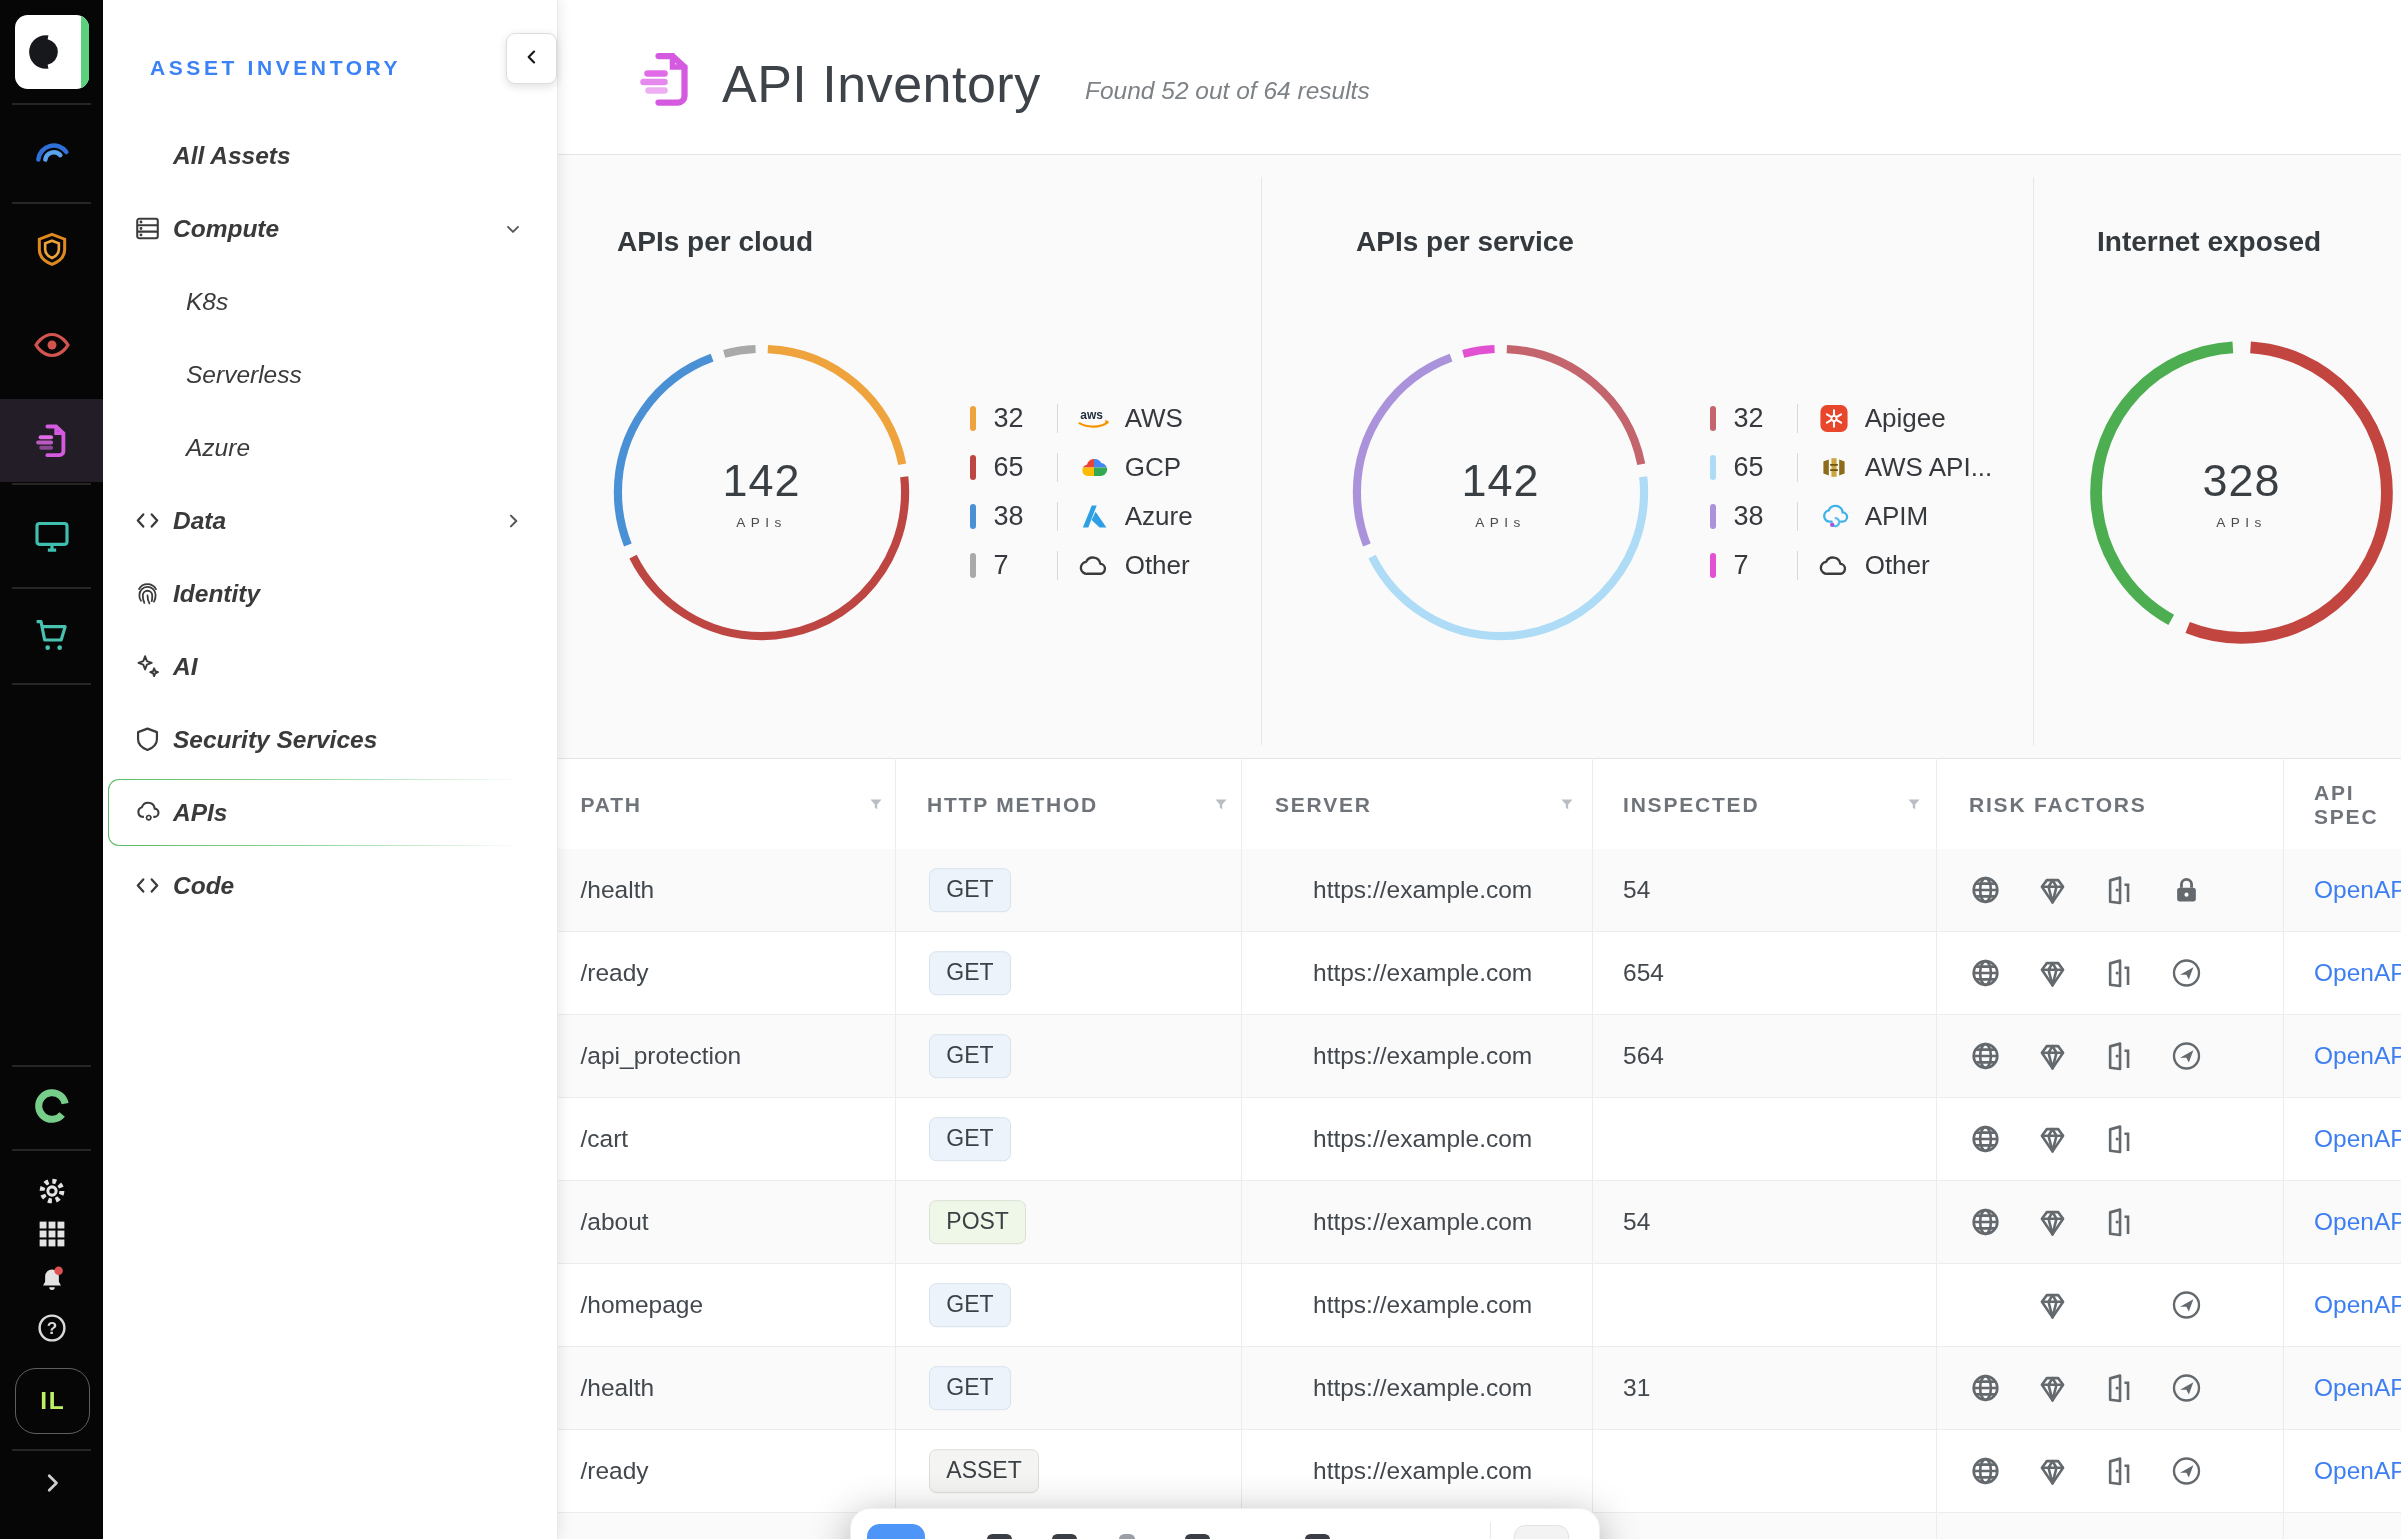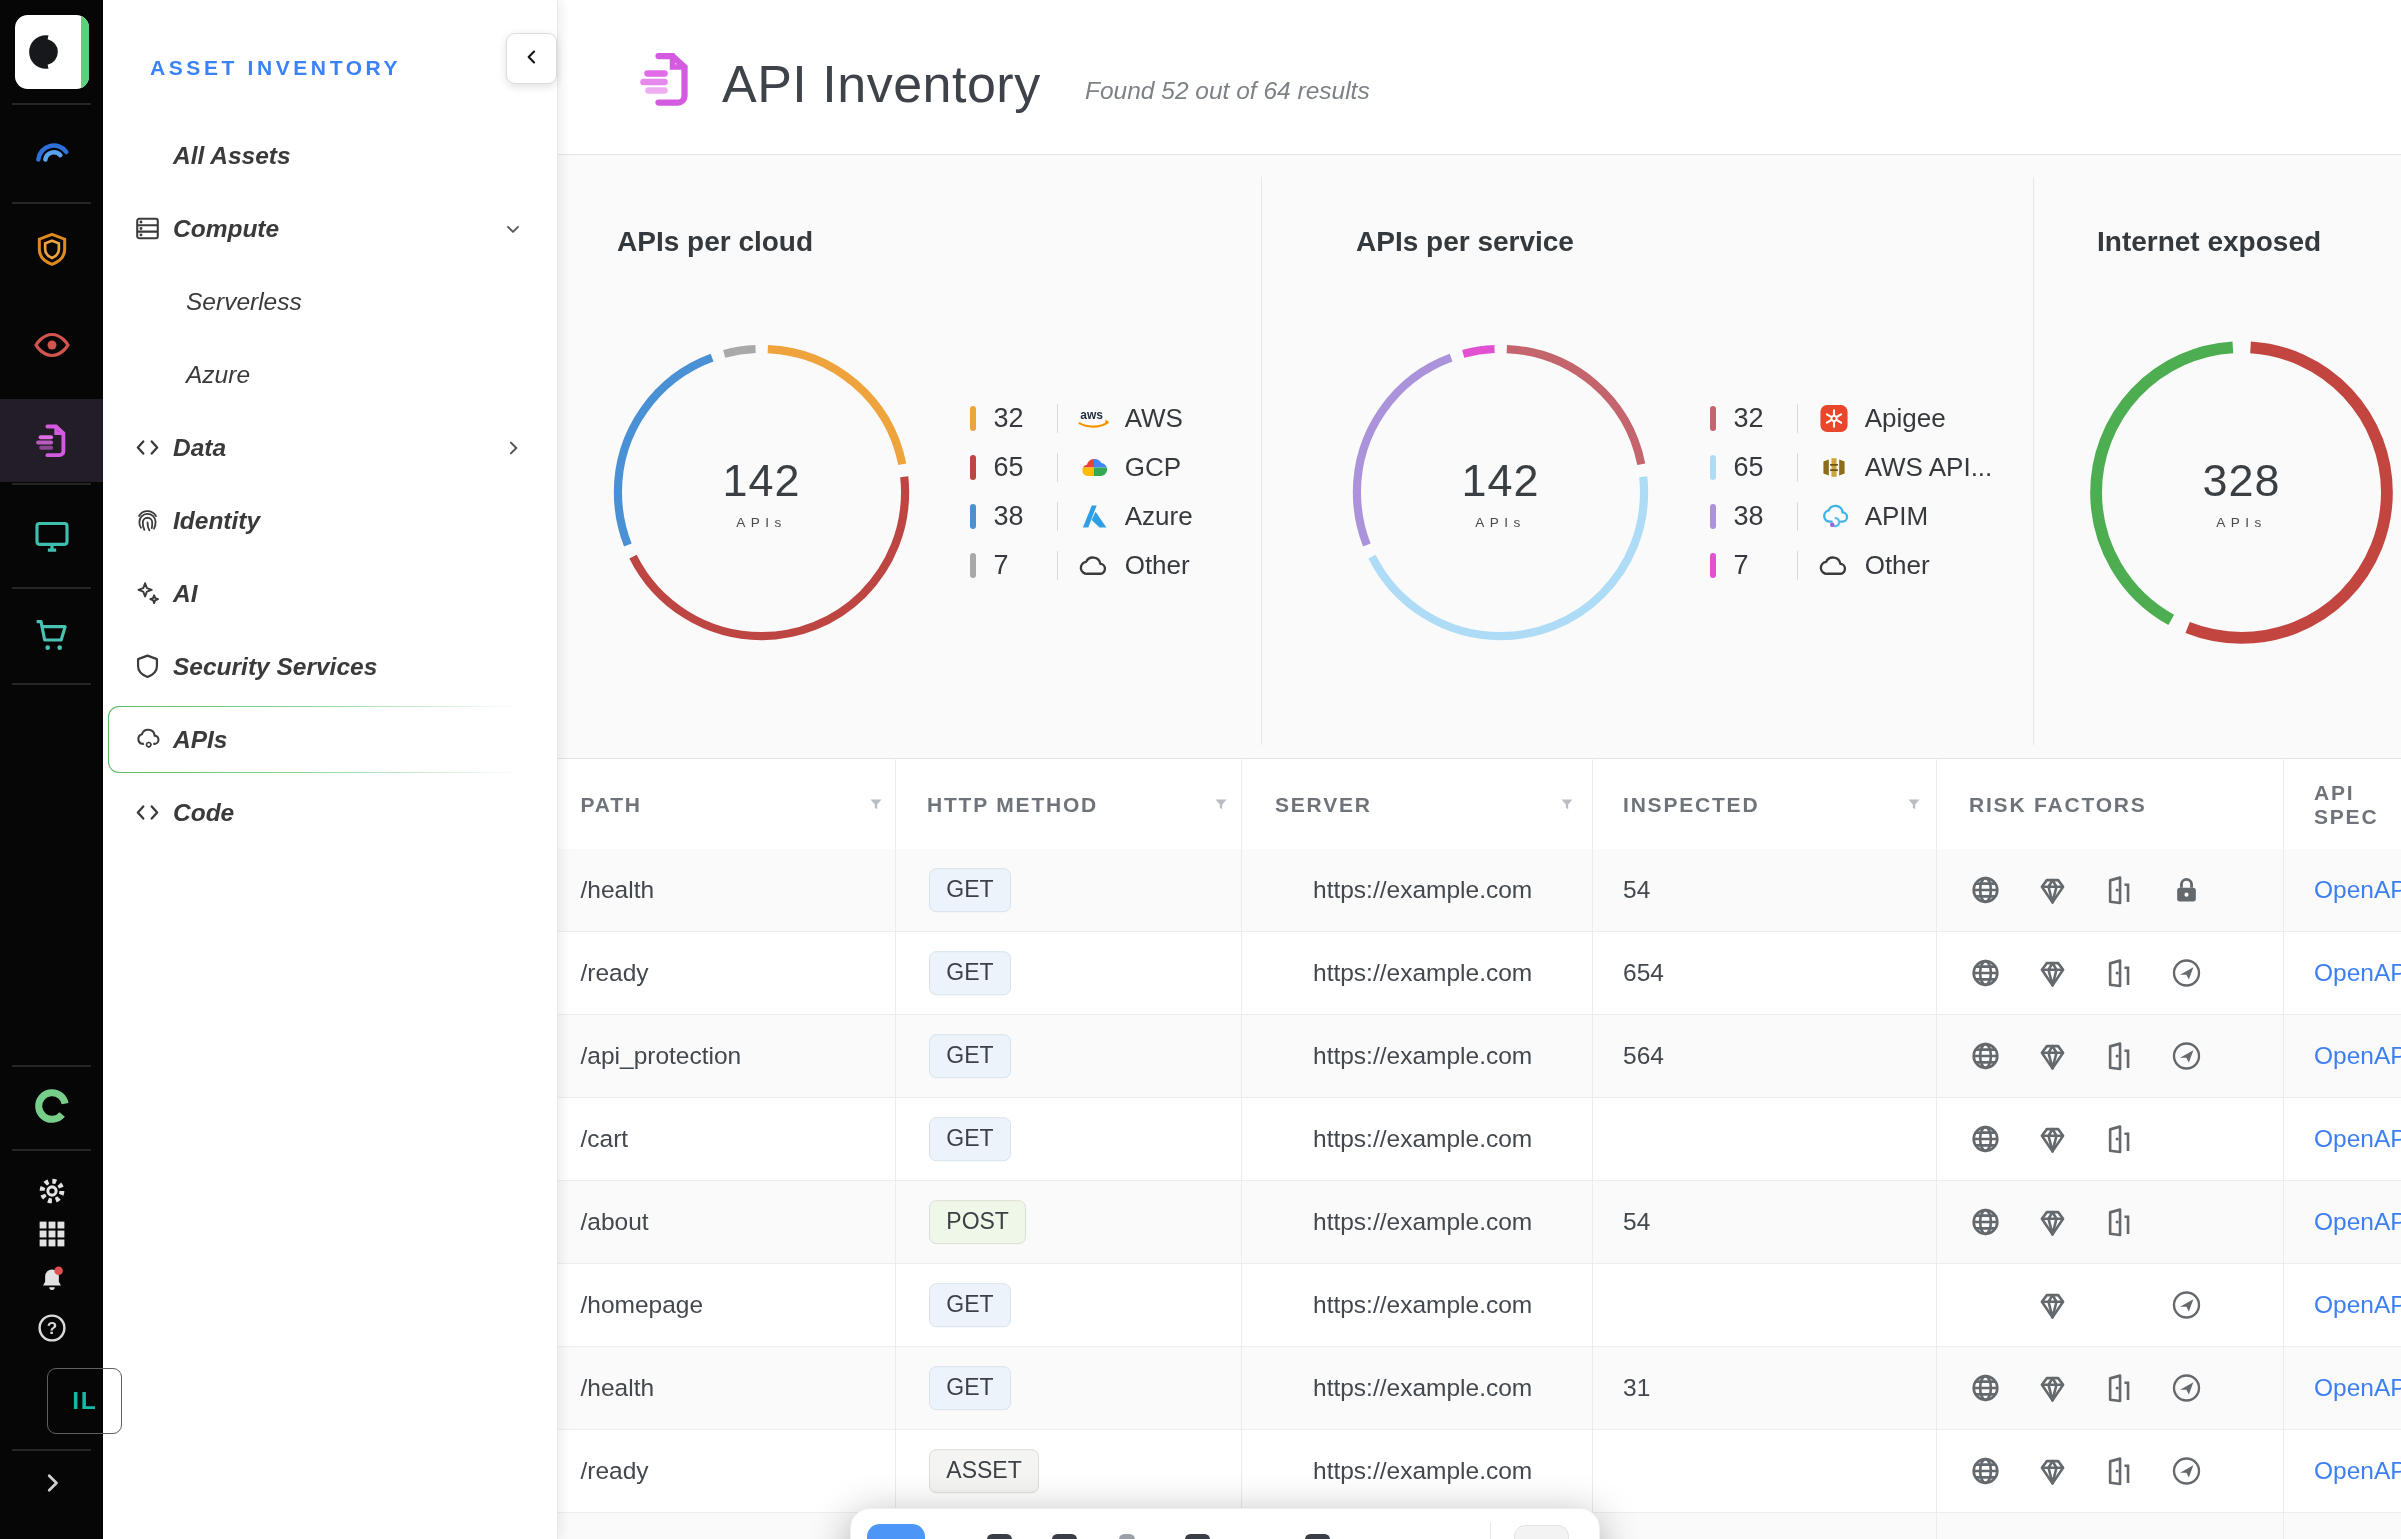--- a/index.html
+++ b/index.html
@@ -7,22 +7,22 @@
        font-family:"Liberation Sans",sans-serif;color:#3c4248;}
   
   .rail{position:absolute;left:0;top:0;width:103px;height:100%;background:#060607;z-index:30;}
   .logo-tile{position:absolute;left:14.5px;top:14.5px;width:74px;height:74px;background:#fff;border-radius:12.7px;overflow:hidden;}
   .logo-tile .glyph{position:absolute;left:9px;top:15.4px;width:44px;height:44px;}
   .logo-green{position:absolute;right:0;top:0;width:7.3px;height:100%;background:#5bd17e;}
   .rail-sep{position:absolute;left:11.8px;width:79px;height:1.8px;background:#262626;}
   .rail-item{position:absolute;left:52px;transform:translate(-50%,-50%);width:40px;height:40px;}
   .rail-item svg{width:100%;height:100%;display:block;}
   .rail-active-bg{position:absolute;left:0;top:399px;width:103px;height:83px;background:#221d26;}
-  .rail-avatar{position:absolute;left:15.4px;top:1368px;width:73px;height:64px;border:1.8px solid #5f5f5f;border-radius:9px;
-               display:flex;align-items:center;justify-content:center;color:#14b8a6;font-size:24.5px;font-weight:700;letter-spacing:1.8px;margin-left:32px;}
+  .rail-avatar{position:absolute;left:15.4px;top:1368px;width:73px;height:64px;border:1.8px solid #5f5f5f;border-radius:21px;
+               display:flex;align-items:center;justify-content:center;color:#bef264;font-size:24.5px;font-weight:700;letter-spacing:1.8px;}
   .rail-chev{position:absolute;left:52px;top:1483px;transform:translate(-50%,-50%);width:27px;height:27px;color:#cfcfcf;}
   .rail-chev svg{width:100%;height:100%;}
   .small-icon{width:33px;height:33px;}
   
   .sidebar{position:absolute;left:103px;top:0;width:454px;height:100%;background:#fff;z-index:20;
            border-right:0.9px solid #e9e9e9;box-shadow:3.6px 0 11px rgba(0,0,0,.07);}
   .sb-header{position:absolute;left:47px;top:56px;font-size:21px;font-weight:700;letter-spacing:3.6px;color:#3b82f6;}
   .collapse-btn{position:absolute;left:506px;top:33px;width:49px;height:49px;background:#fff;border:0.9px solid #ddd;border-radius:9px;
                 box-shadow:0 2.7px 9px rgba(0,0,0,.12);z-index:40;display:flex;align-items:center;justify-content:center;color:#16181c;}
   .collapse-btn svg{width:20px;height:20px;}
@@ -217,20 +217,23 @@
               <rect x="3.5" y="4" width="17" height="16" rx="1.6"></rect>
               <path d="M3.5 9.3h17M3.5 14.6h17"></path>
               <path d="M6.6 6.6h.01M6.6 12h.01M6.6 17.3h.01" stroke-width="2.4" stroke-linecap="round"></path>
             </svg></span>
           <span class="nav-label">Compute</span>
           <span class="nav-chev"><svg viewBox="0 0 24 24" fill="none" stroke="currentColor" stroke-width="2.2" stroke-linecap="round" stroke-linejoin="round">
               <path d="M6 9.5l6 6 6-6"></path>
             </svg></span>
         </div>
         <div class="nav-item sub">
+          <span class="nav-label">K8s</span>
+        </div>
+        <div class="nav-item sub">
           <span class="nav-label">Serverless</span>
         </div>
         <div class="nav-item sub">
           <span class="nav-label">Azure</span>
         </div>
         <div class="nav-item">
           <span class="nav-icon"><svg viewBox="0 0 24 24" fill="none" stroke="currentColor" stroke-width="1.9" stroke-linecap="round" stroke-linejoin="round">
               <path d="M8.5 7 4 12l4.5 5M15.5 7 20 12l-4.5 5"></path>
             </svg></span>
           <span class="nav-label">Data</span>

